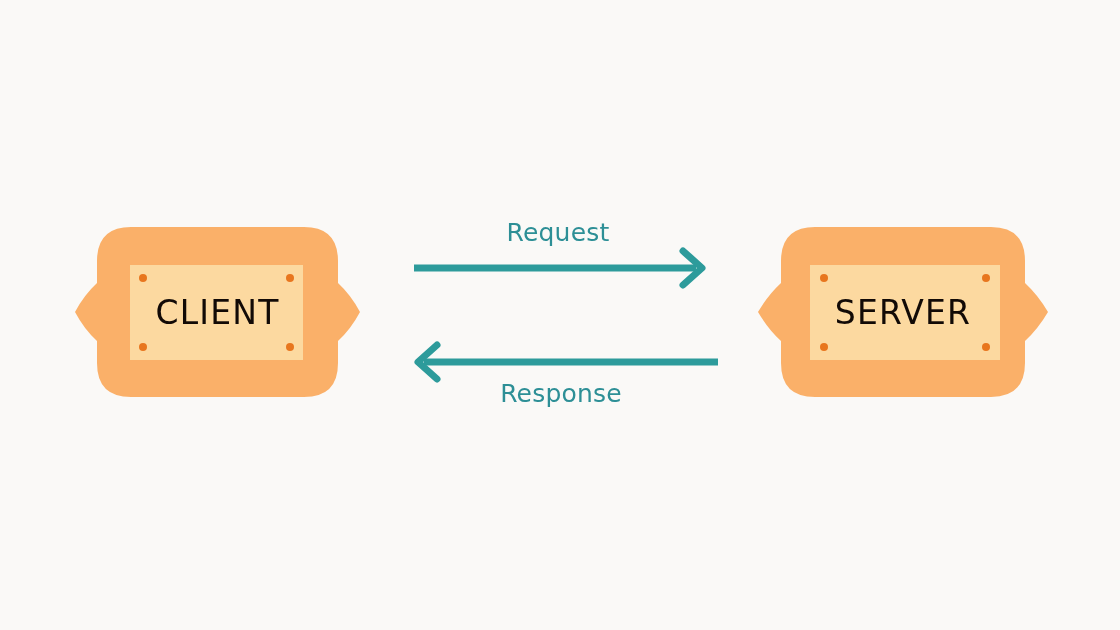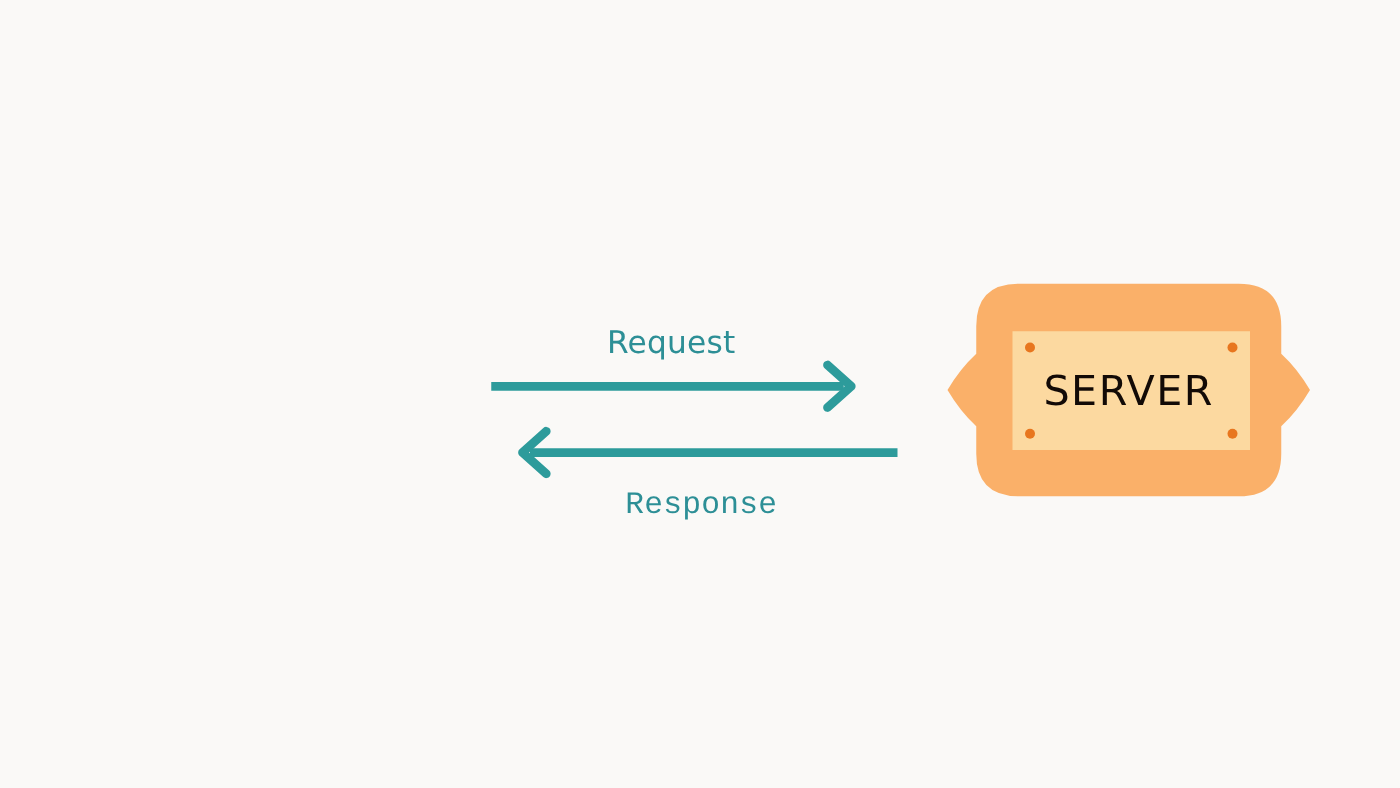--- a/index.html
+++ b/index.html
@@ -62,25 +62,24 @@
     left: 758px;
     width: 290px;
     text-align: center;
   }
 
   
   .arrow-group {
     position: absolute;
   }
   #arrow-request-group {
-    left: 379px;
+    left: 400px;
     top: 218px;
     width: 320px;
     height: 72px;
-    margin-top: 41px;
   }
   #arrow-response-group {
     left: 400px;
     top: 336px;
     width: 330px;
     height: 82px;
   }
   .arrow-svg {
     position: absolute;
     left: 0;
@@ -95,30 +94,57 @@
     font-weight: 400;
     color: #2d8f96;
     letter-spacing: 0.2px;
     white-space: nowrap;
   }
   #label-request {
     top: 0px;
     left: -2px;
   }
   #label-response {
-    top: 53px;
+    top: 43px;
     left: -4px;
-    font-family: Liberation Mono, monospace;
   }
 </style>
 </head>
 <body style="background: rgb(250, 249, 247);">
 
 <div id="stage">
 
+  <div class="node" id="node-client">
+    <svg class="node-svg" width="285" height="170" viewBox="0 0 285 170">
+
+      <path d="M 22,34
+               Q 22,0 56,0
+               L 229,0
+               Q 263,0 263,34
+               L 263,56
+               Q 276,68 285,85
+               Q 276,102 263,114
+               L 263,136
+               Q 263,170 229,170
+               L 56,170
+               Q 22,170 22,136
+               L 22,114
+               Q 9,102 0,85
+               Q 9,68 22,56
+               Z" fill="#fab069"></path>
+
+      <rect x="55" y="38" width="173" height="95" fill="#fcd9a0"></rect>
+
+      <circle cx="68" cy="51" r="4" fill="#e8761e"></circle>
+      <circle cx="215" cy="51" r="4" fill="#e8761e"></circle>
+      <circle cx="68" cy="120" r="4" fill="#e8761e"></circle>
+      <circle cx="215" cy="120" r="4" fill="#e8761e"></circle>
+    </svg>
+    <div class="node-label">CLIENT</div>
+  </div>
 
   <div class="node" id="node-server">
     <svg class="node-svg" width="290" height="170" viewBox="0 0 290 170">
       <path d="M 23,34
                Q 23,0 57,0
                L 233,0
                Q 267,0 267,34
                L 267,56
                Q 280,68 290,85
                Q 280,102 267,114

